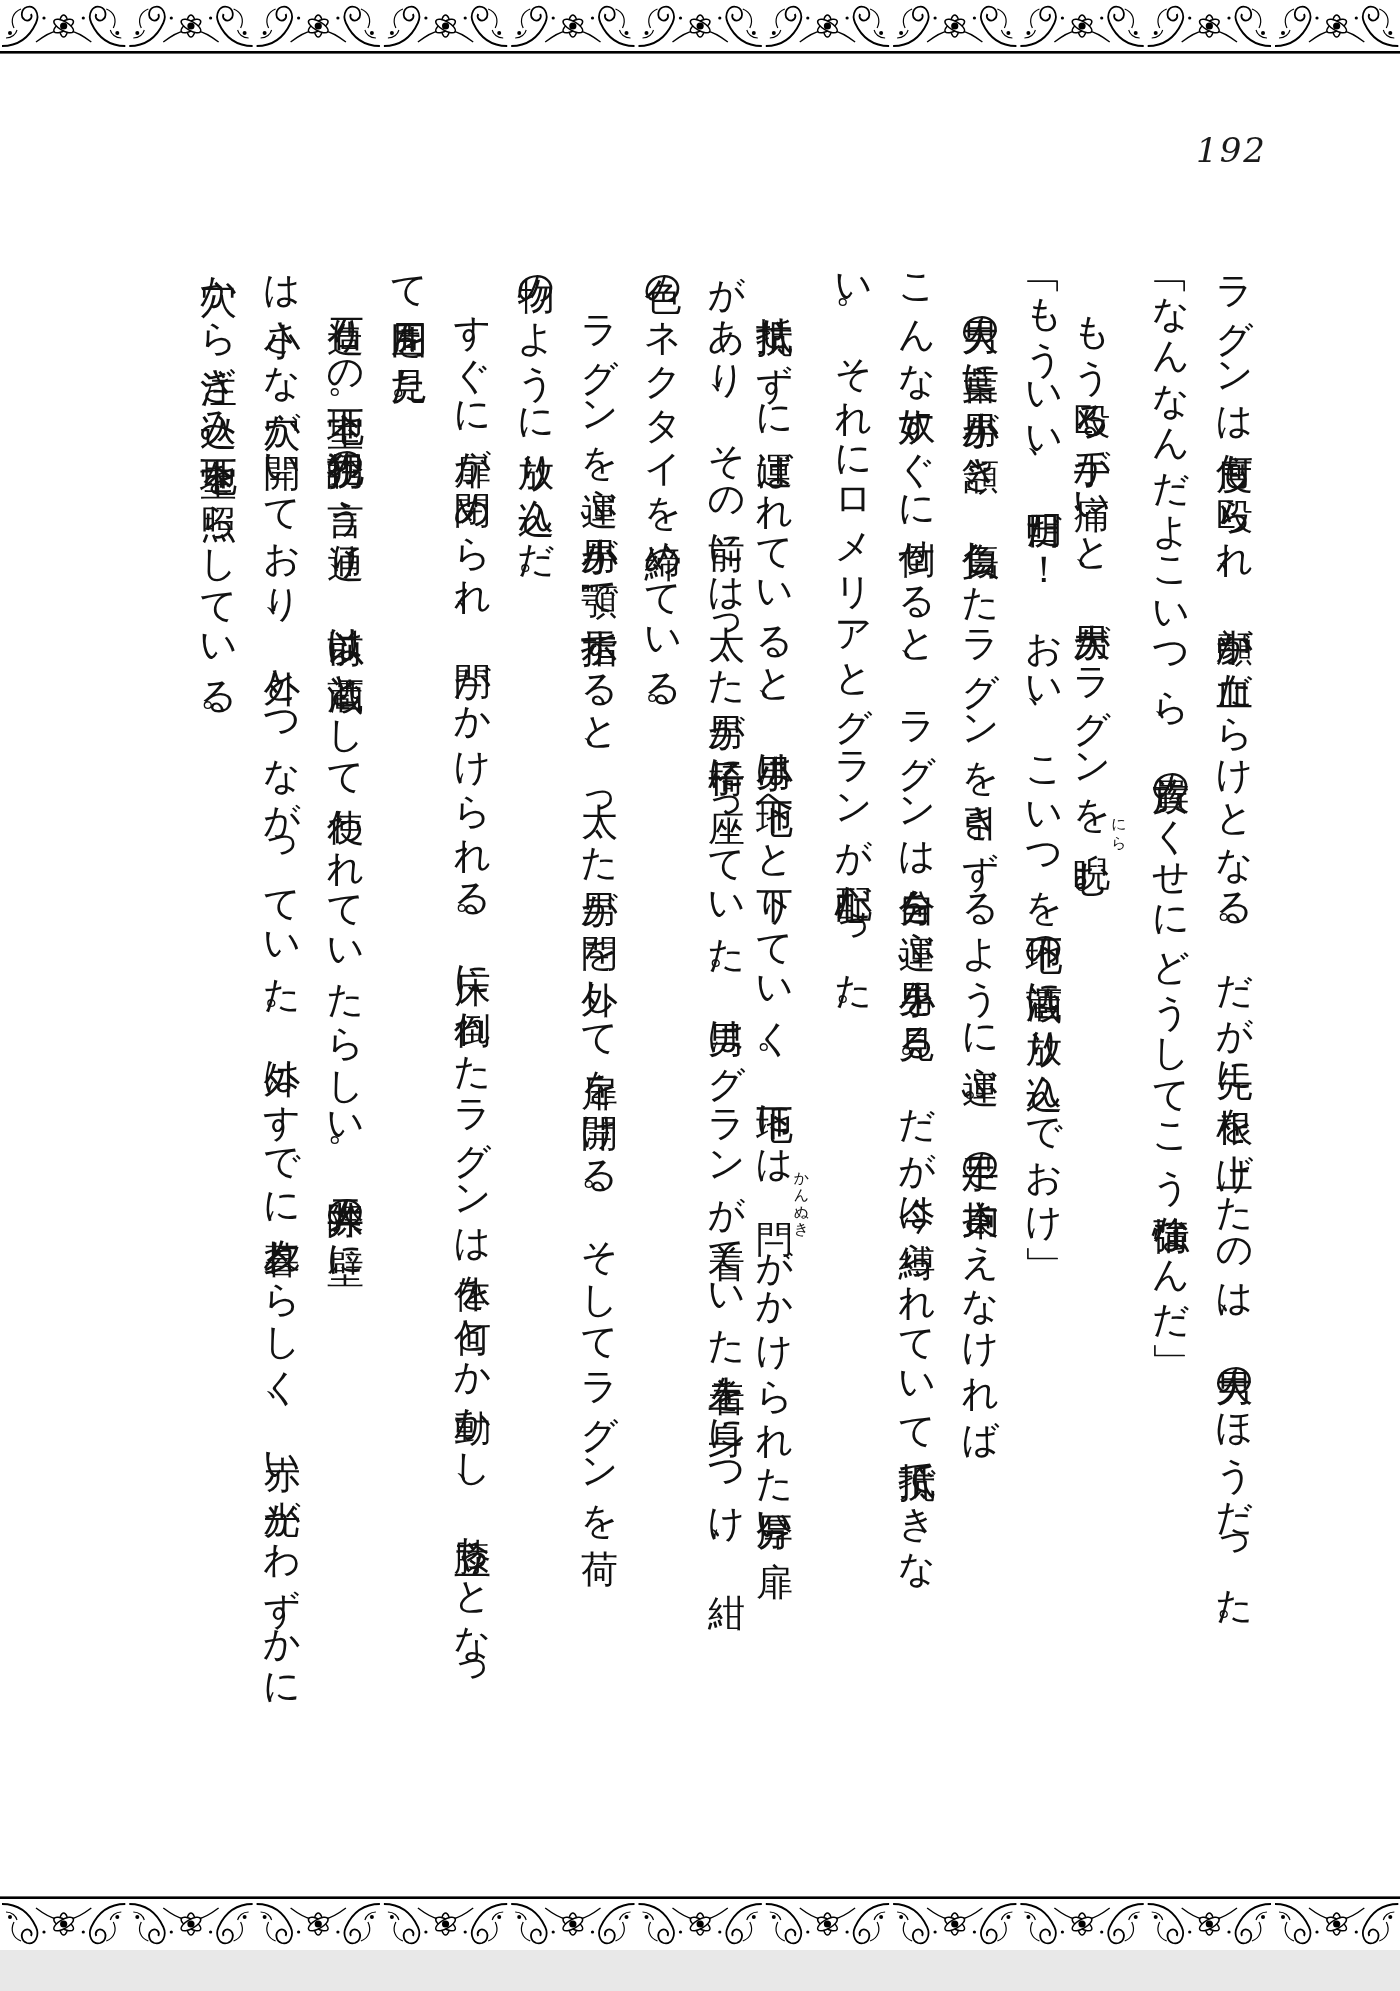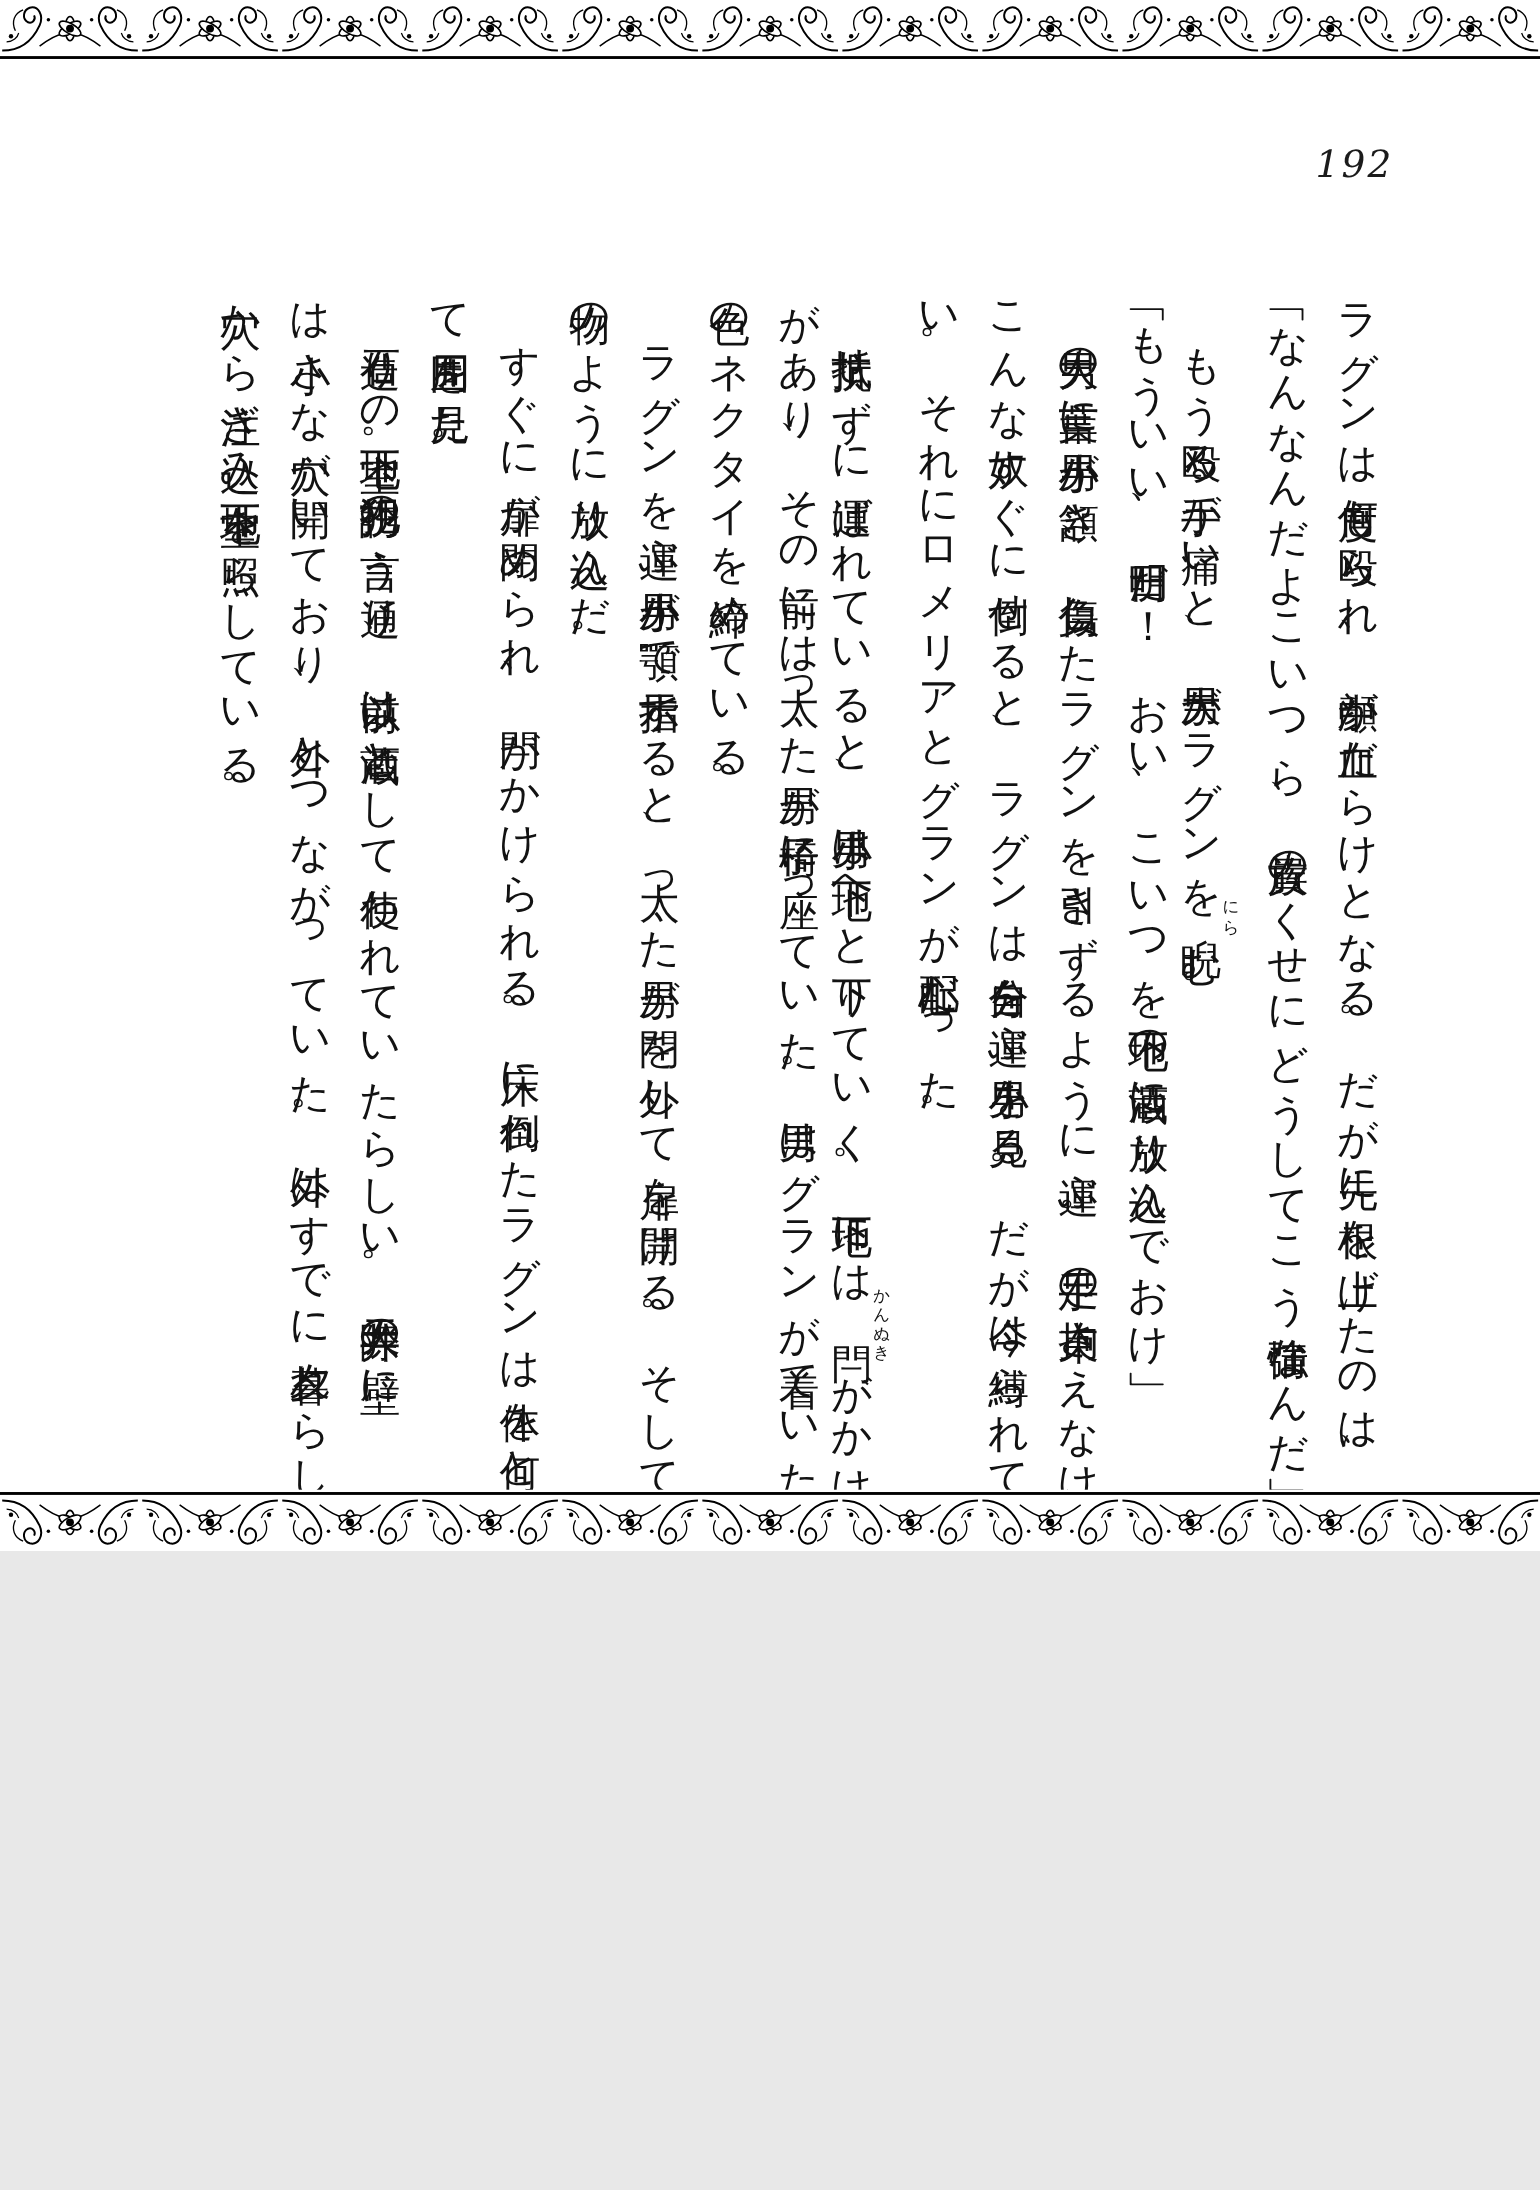--- a/index.html
+++ b/index.html
@@ -1,18 +1,18 @@
 <!DOCTYPE html>
 <html lang="ja"><head>
 <meta charset="utf-8">
 <style>
   html,body{margin:0;padding:0;background:#e8e8e8;}
   .page{
     position:relative;
-    width:1400px;height:1410px;
+    width:1400px;height:1950px;
     background:#ffffff;
     margin:0 auto;
     overflow:hidden;
     font-family:"DejaVu Serif","Liberation Serif",serif;
   }
   .border-band{
     position:absolute;left:0;width:1400px;height:56px;
     display:block;
   }
   .border-top{top:0;}

